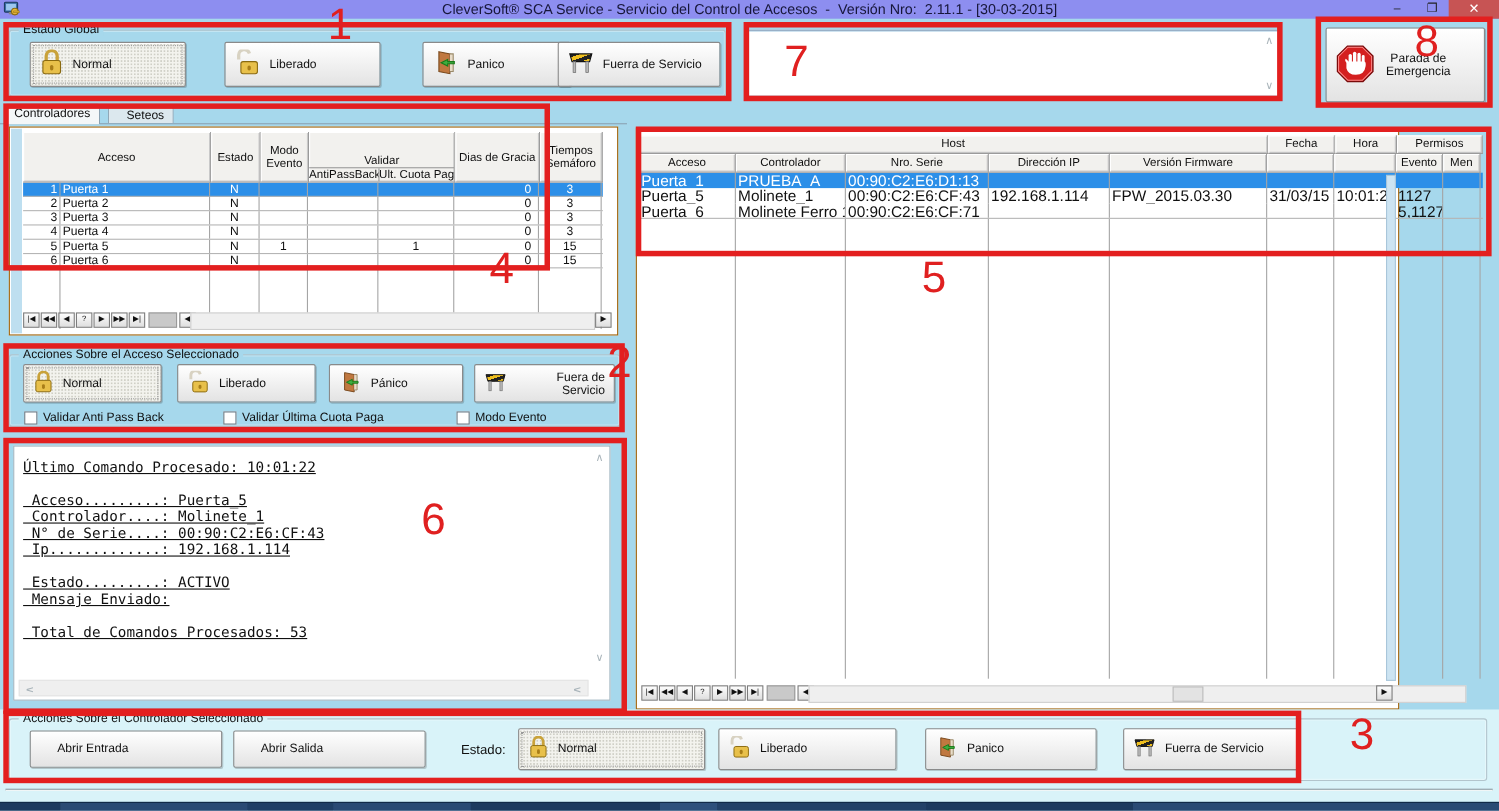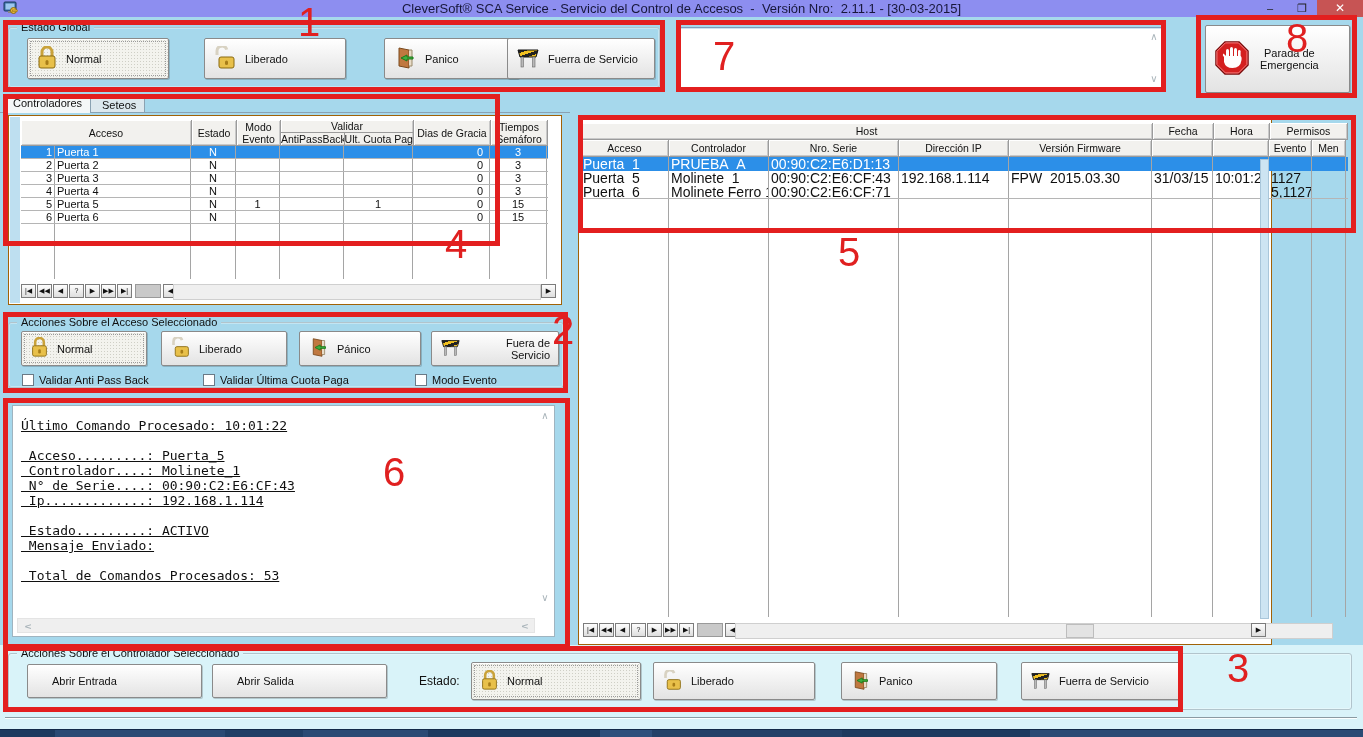--- a/index.html
+++ b/index.html
@@ -190,40 +190,40 @@
             <path d="M10 17 Q8 15 9.5 13.5 L12 16 Z"></path>
             <path d="M10 16 h16 q2 0 1.5 4 q-1 8 -9 8 q-7 0 -8.5 -6 Z"></path>
           </g>
       </svg>
     </span>
       <span class="lbl" style="font-size:11px;">Parada de
 Emergencia</span>
   </div>
 
   <div class="tab active" style="left:4px;">Controladores</div>
-  <div class="tab inactive" style="left:85px;padding-left:16px;">Seteos</div>
+  <div class="tab inactive" style="left:98px;padding-left:16px;">Seteos</div>
   <div class="tabline"></div>
 
   <div class="panel" style="left:8px; top:115px; width:554px; height:190px;">
     <div class="lstrip"></div>
     <div style="position:absolute; left:12px; top:4px;">
 
       <div class="grid-h-row">
         <div class="hcell" style="width:171px;">
             <span>Acceso</span>
           </div>
         <div class="hcell" style="width:45px;">
             <span>Estado</span>
           </div>
         <div class="hcell" style="width:44px;">
             <span>Modo</span>
             <span>Evento</span>
           </div>
         <div class="hcell" style="width:133px; padding:0;">
-          <div style="border-bottom:1px solid #9b9b9b; width:100%; text-align:center;">Validar</div>
+          <div style="border-bottom:1px solid #9b9b9b; width:100%; text-align:center;margin-top:20px;">Validar</div>
           <div style="display:flex; width:100%;">
             <div style="width:64px; border-right:1px solid #9b9b9b; overflow:hidden;">AntiPassBack</div>
             <div style="width:69px; overflow:hidden;">Ult. Cuota Pag</div>
           </div>
         </div>
         <div class="hcell" style="width:77px;">
             <span>Dias de Gracia</span>
           </div>
         <div class="hcell" style="width:57px;">
             <span>Tiempos</span>

